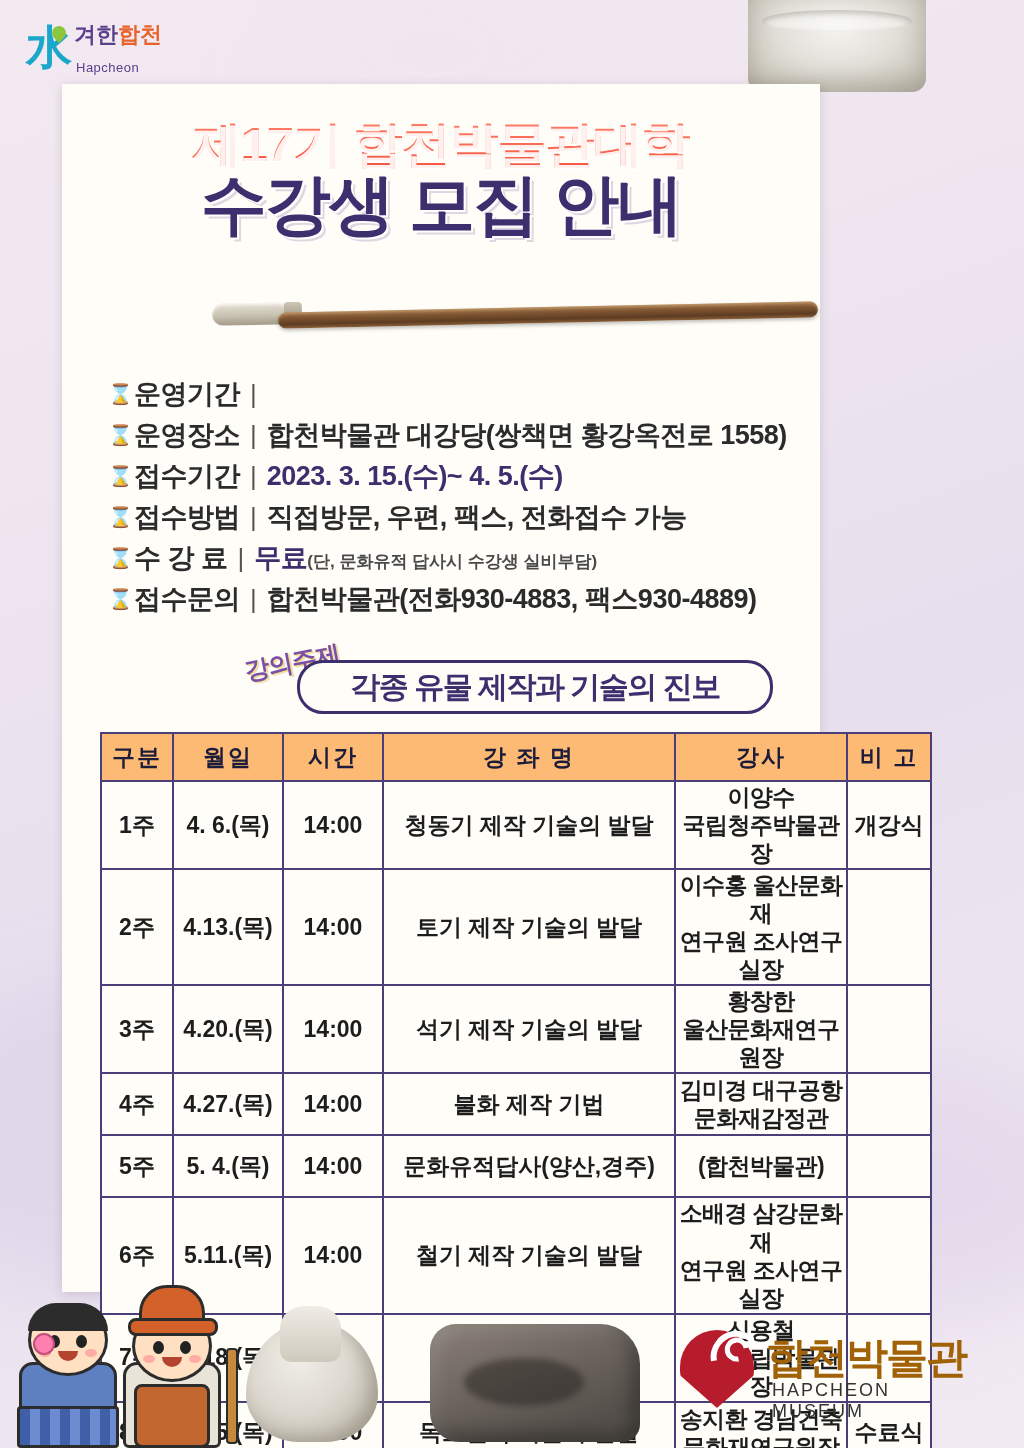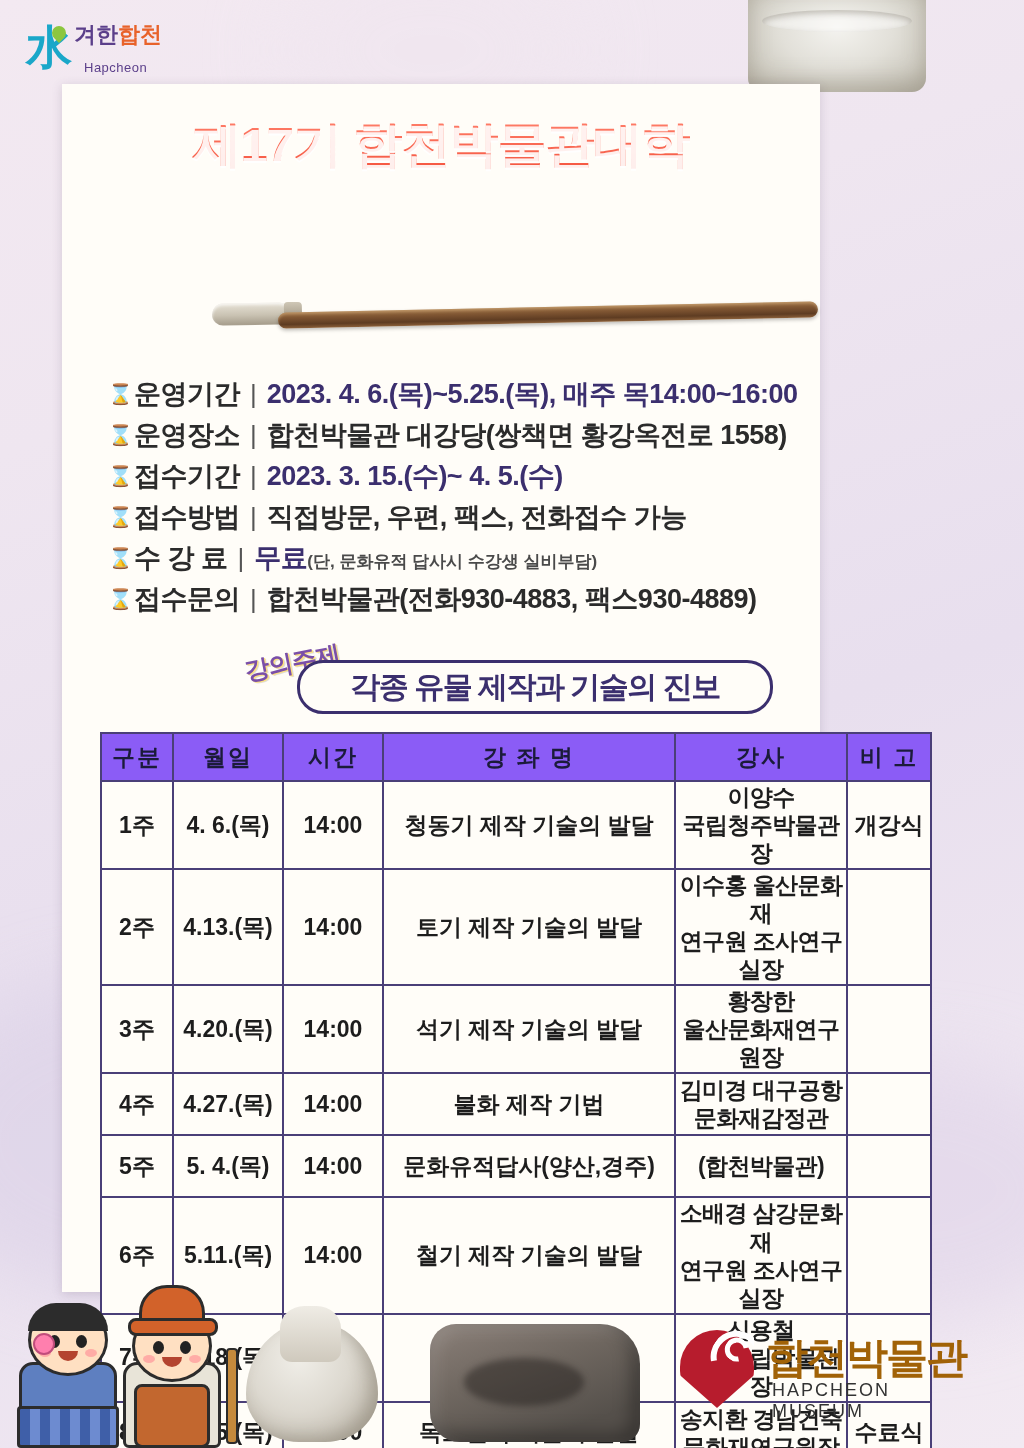--- a/index.html
+++ b/index.html
@@ -59,21 +59,21 @@
     position: absolute;
     left: 48px; top: 0;
     font-size: 22px;
     font-weight: bold;
     color: #5b3f8a;
     white-space: nowrap;
   }
   .logo-text-top .accent { color: #e8622a; }
   .logo-text-bottom {
     position: absolute;
-    left: 58px; top: 40px;
+    left: 50px; top: 40px;
     font-size: 13px;
     color: #5b3f8a;
     letter-spacing: .5px;
   }
 
   
   .pottery {
     position: absolute;
     right: 98px;
     top: 0;
@@ -261,21 +261,21 @@
     border-collapse: collapse;
     table-layout: fixed;
     background: #fffdf8;
   }
   .schedule th, .schedule td {
     border: 2px solid #4a3f78;
     text-align: center;
     color: #1d1d1d;
   }
   .schedule thead th {
-    background: #8b5cf6;
+    background: #fdba74;
     font-size: 23px;
     font-weight: bold;
     height: 44px;
     letter-spacing: 2px;
     color: #1b1b3a;
   }
   .schedule tbody td {
     height: 58px;
     font-size: 23px;
     font-weight: bold;
@@ -517,35 +517,35 @@
   </div>
   <div class="logo-text-bottom">Hapcheon</div>
 </div>
 
 <div class="pottery"></div>
 
 <div class="card">
 
   <div class="headline">
     <div class="line1">제17기 합천박물관대학</div>
+    <div class="line2">수강생 모집 안내</div>
   </div>
 
   <div class="artifact-rod">
     <div class="rod-handle"></div>
     <div class="rod-ferrule"></div>
     <div class="rod-body"></div>
   </div>
 
   <div class="info-list">
 
     <div class="info-row">
       <span class="info-bullet">⌛</span>
       <span class="info-label">운영기간</span>
       <span class="info-sep">|</span>
-      <span class="info-value">2023. 4. 6.(목)~5.25.(목), 매주 목14:00~16:00</span>
     </div>
 
     <div class="info-row">
       <span class="info-bullet">⌛</span>
       <span class="info-label">운영장소</span>
       <span class="info-sep">|</span>
       <span class="info-value plain">합천박물관 대강당(쌍책면 황강옥전로 1558)</span>
     </div>
 
     <div class="info-row">

